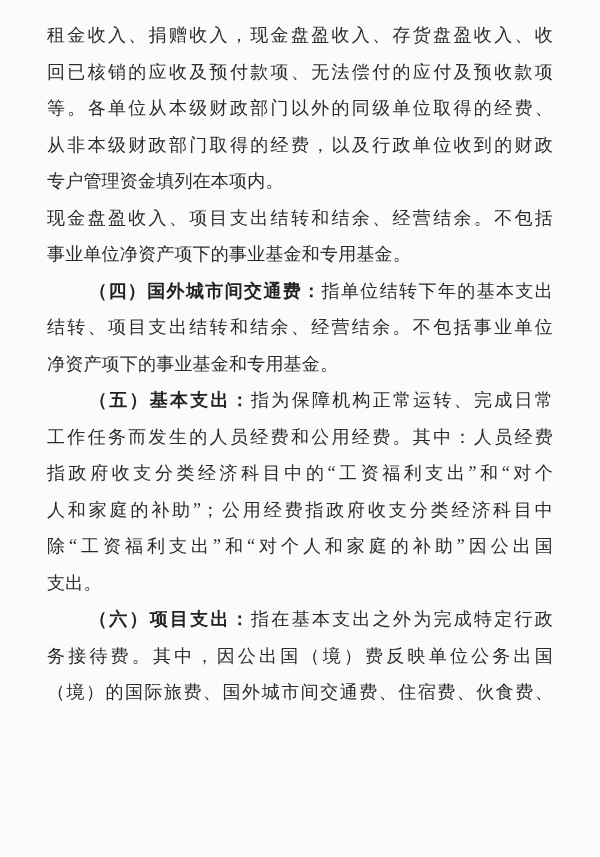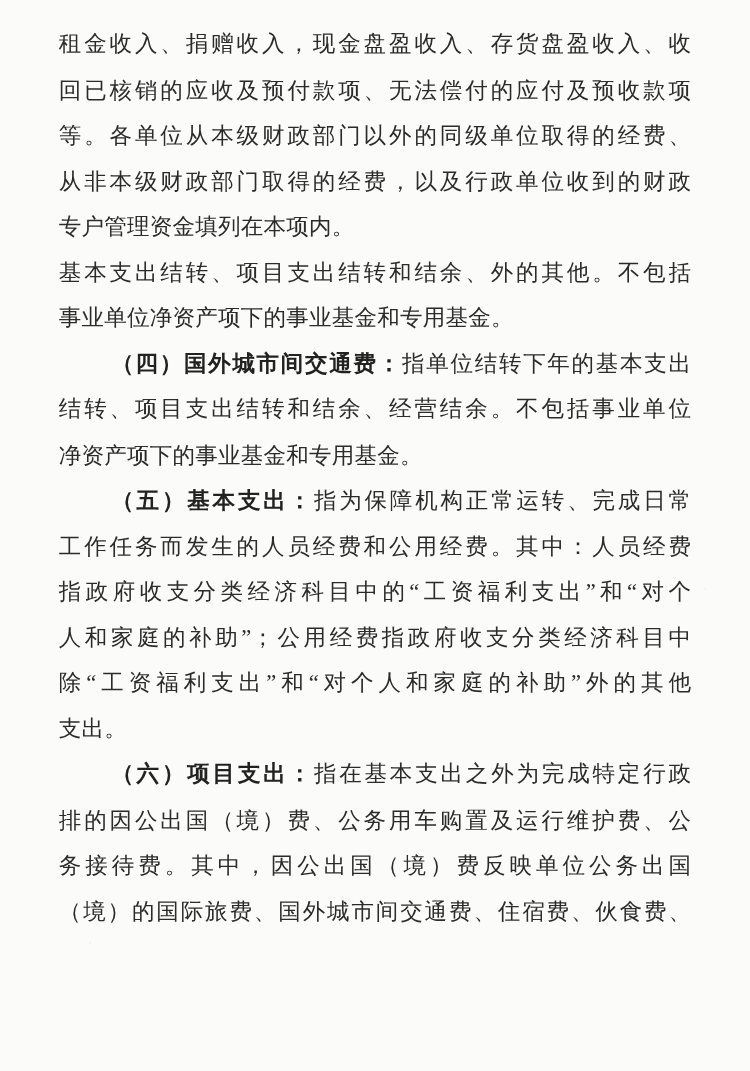--- a/index.html
+++ b/index.html
@@ -50,29 +50,28 @@
 </head>
 <body>
 
 <div class="page">
   <div class="doc-body">
       <div class="line j">租金收入、捐赠收入，现金盘盈收入、存货盘盈收入、收</div>
       <div class="line j">回已核销的应收及预付款项、无法偿付的应付及预收款项</div>
       <div class="line j">等。各单位从本级财政部门以外的同级单位取得的经费、</div>
       <div class="line j">从非本级财政部门取得的经费，以及行政单位收到的财政</div>
       <div class="line">专户管理资金填列在本项内。</div>
-      <div class="line j">基本支出结转、项目支出结转和结余、外的其他。不包括</div>
+      <div class="line j">现金盘盈收入、项目支出结转和结余、经营结余。不包括</div>
       <div class="line">事业单位净资产项下的事业基金和专用基金。</div>
       <div class="line j ind"><b>（四）国外城市间交通费：</b>指单位结转下年的基本支出</div>
       <div class="line j">结转、项目支出结转和结余、经营结余。不包括事业单位</div>
       <div class="line">净资产项下的事业基金和专用基金。</div>
       <div class="line j ind"><b>（五）基本支出：</b>指为保障机构正常运转、完成日常</div>
       <div class="line j">工作任务而发生的人员经费和公用经费。其中：人员经费</div>
       <div class="line j">指政府收支分类经济科目中的“工资福利支出”和“对个</div>
       <div class="line j">人和家庭的补助”；公用经费指政府收支分类经济科目中</div>
-      <div class="line j">除“工资福利支出”和“对个人和家庭的补助”外的其他</div>
+      <div class="line j">除“工资福利支出”和“对个人和家庭的补助”因公出国</div>
       <div class="line">支出。</div>
       <div class="line j ind"><b>（六）项目支出：</b>指在基本支出之外为完成特定行政</div>
-      <div class="line j">排的因公出国（境）费、公务用车购置及运行维护费、公</div>
       <div class="line j">务接待费。其中，因公出国（境）费反映单位公务出国</div>
       <div class="line j">（境）的国际旅费、国外城市间交通费、住宿费、伙食费、</div>
     </div>
 </div>
 
 </body></html>

